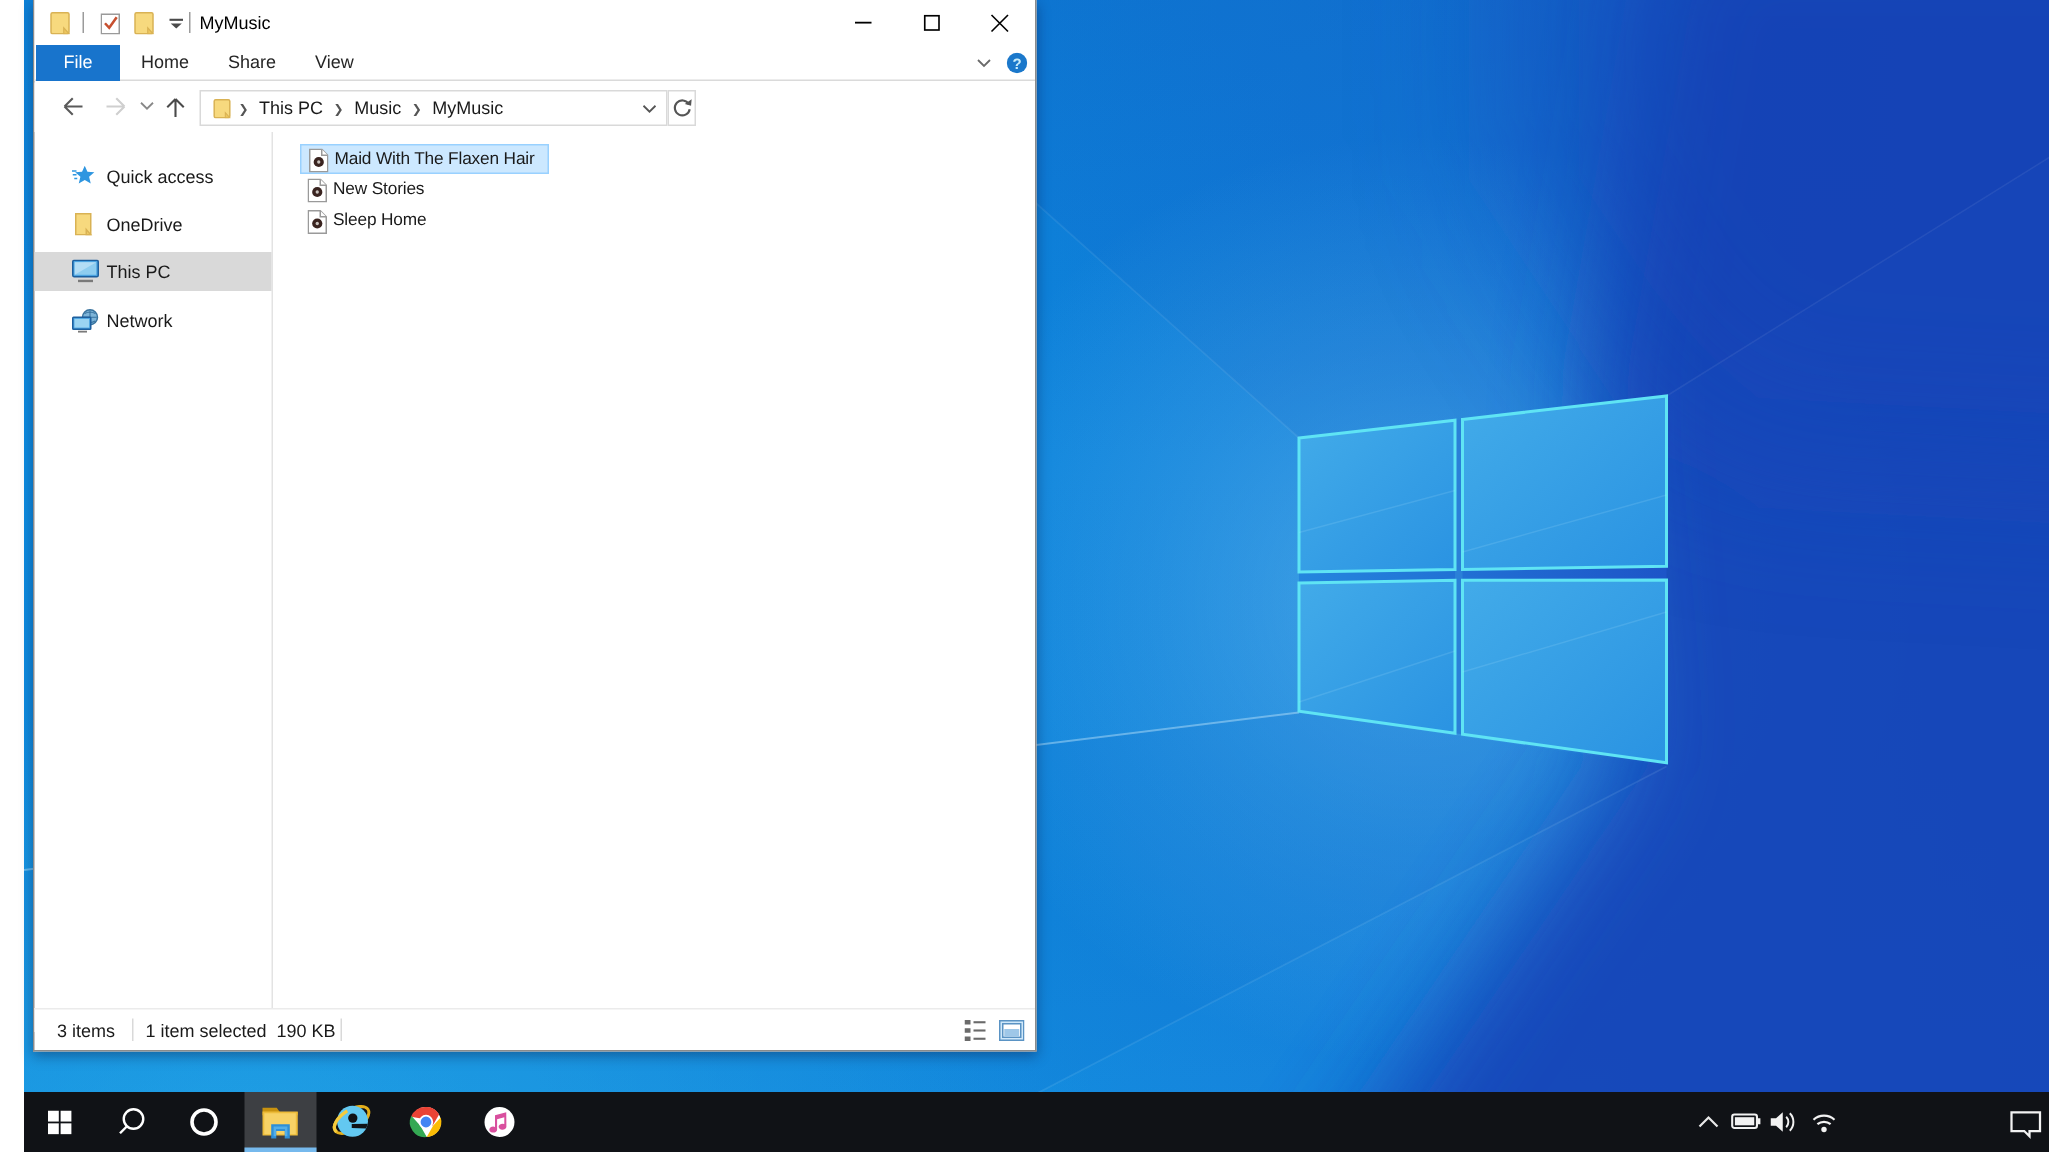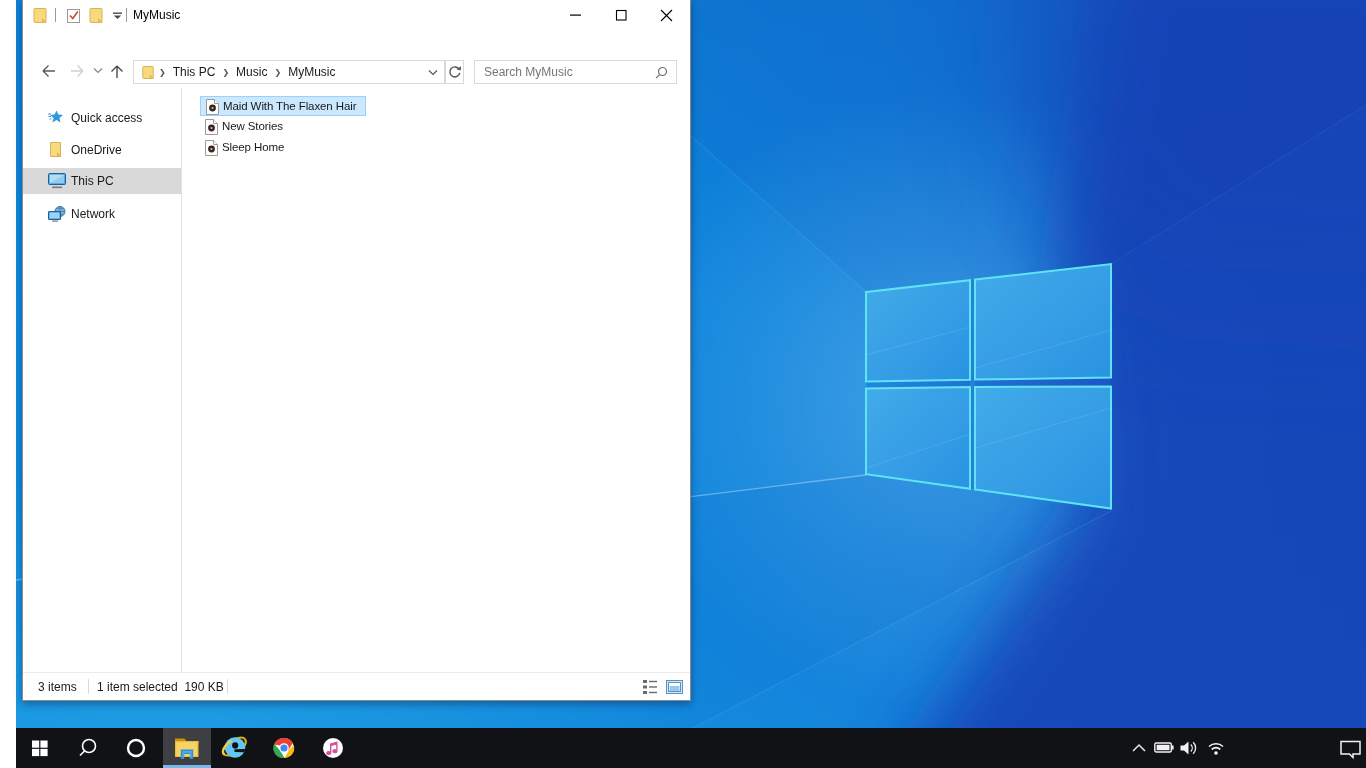--- a/index.html
+++ b/index.html
@@ -141,20 +141,33 @@
     <svg class="cap" style="left:530px" viewBox="0 0 45 30">
           <rect x="17" y="14.5" width="11" height="1.2" fill="#000"></rect>
         </svg>
     <svg class="cap" style="left:576px" viewBox="0 0 45 30">
           <rect x="17.5" y="10.5" width="9.5" height="9.5" fill="none" stroke="#000" stroke-width="1.1"></rect>
         </svg>
     <svg class="cap" style="left:621px" viewBox="0 0 45 30">
           <path d="M17 10 L28 21 M28 10 L17 21" stroke="#000" stroke-width="1.1"></path>
         </svg>
   </div>
+  <div id="tabs">
+    <div id="filetab">File</div>
+    <div class="tab" style="left:71px">Home</div>
+    <div class="tab" style="left:129px">Share</div>
+    <div class="tab" style="left:187px">View</div>
+    <svg id="rchev" style="left:627px;position:absolute" width="12" height="12" viewBox="0 0 12 12">
+          <path d="M2 4 l4 4 l4 -4" fill="none" stroke="#6a6a6a" stroke-width="1.2"></path>
+        </svg>
+    <svg style="left:648px;top:5px;position:absolute" width="14" height="14" viewBox="0 0 14 14">
+          <circle cx="7" cy="7" r="6.8" fill="#1b78cb"></circle>
+          <text x="7" y="11" font-size="10" font-weight="bold" fill="#c8ecfa" text-anchor="middle" font-family="Liberation Sans">?</text>
+        </svg>
+  </div>
   <div id="addr">
 
     <svg style="position:absolute;left:17px;top:8px" width="17" height="16" viewBox="0 0 17 16">
           <path d="M15 8 H3 M3 8 l5.5 -5.5 M3 8 l5.5 5.5" stroke="#5a5a5a" stroke-width="1.4" fill="none"></path>
         </svg>
     <svg style="position:absolute;left:46px;top:8px" width="17" height="16" viewBox="0 0 17 16">
           <path d="M2 8 H14 M14 8 l-5.5 -5.5 M14 8 l-5.5 5.5" stroke="#cfcfcf" stroke-width="1.4" fill="none"></path>
         </svg>
     <svg style="position:absolute;left:70px;top:12px" width="10" height="8" viewBox="0 0 10 8">
           <path d="M1 1.5 l4 4 l4 -4" fill="none" stroke="#888" stroke-width="1.2"></path>
@@ -172,27 +185,20 @@
       <svg style="position:absolute;right:6px;top:8px" width="10" height="8" viewBox="0 0 10 8">
             <path d="M1 1.5 l4 4 l4 -4" fill="none" stroke="#555" stroke-width="1.2"></path>
           </svg>
     </div>
     <div class="abox" style="left:422px;width:19px">
       <svg style="position:absolute;left:2px;top:4px" width="14" height="14" viewBox="0 0 14 14">
             <g transform="translate(14,0) scale(-1,1)">
               <path d="M2.8 4.4 a5 5 0 1 1 -0.6 3.4" fill="none" stroke="#555" stroke-width="1.4"></path>
               <path d="M0.9 1.2 l0.4 4.3 l4.2 -1.2 z" fill="#555"></path>
             </g>
-          </svg>
-    </div>
-    <div class="abox" style="left:451px;width:203px">
-      <div id="searchtxt">Search MyMusic</div>
-      <svg style="position:absolute;right:8px;top:5px" width="13" height="13" viewBox="0 0 13 13">
-            <circle cx="7.5" cy="5.5" r="4" fill="none" stroke="#6a6a6a" stroke-width="1.2"></circle>
-            <path d="M4.6 8.6 L1 12.2" stroke="#6a6a6a" stroke-width="1.2"></path>
           </svg>
     </div>
   </div>
   <div id="mainsep"></div>
   <div id="sidebar">
     <div class="sitem" style="top:17px">
       <svg class="sico" width="16" height="15" viewBox="0 0 16 15">
             <path d="M8.5 0.5 l1.8 4 l4.6 0.4 l-3.5 3 l1.1 4.5 l-4 -2.4 l-4 2.4 l1.1 -4.5 l-3.5 -3 l4.6 -0.4 z" fill="#2f96e0"></path>
             <path d="M0 4 h3 M0.5 6.5 h2.5 M1.5 9 h2" stroke="#2f96e0" stroke-width="1"></path>
           </svg>

